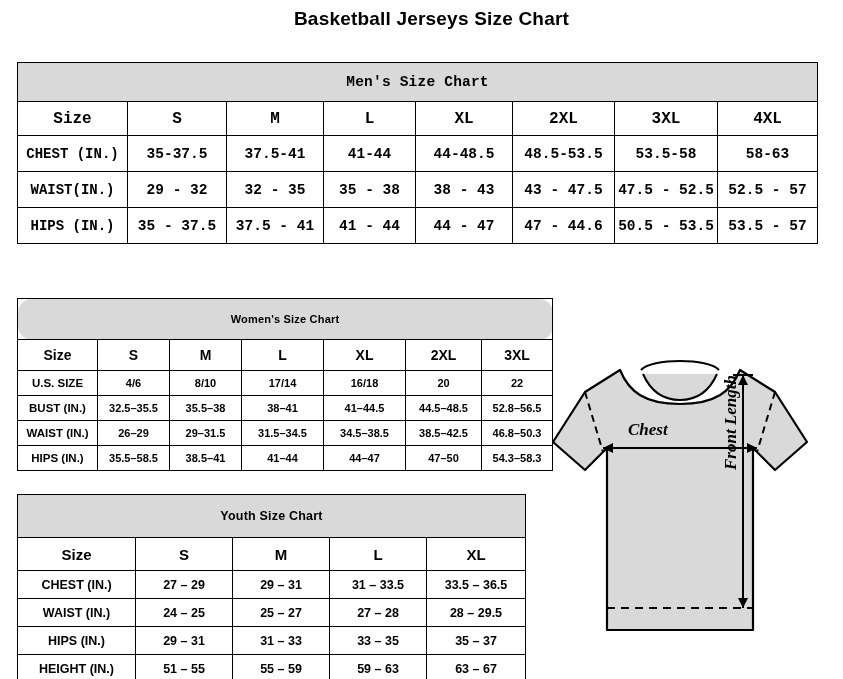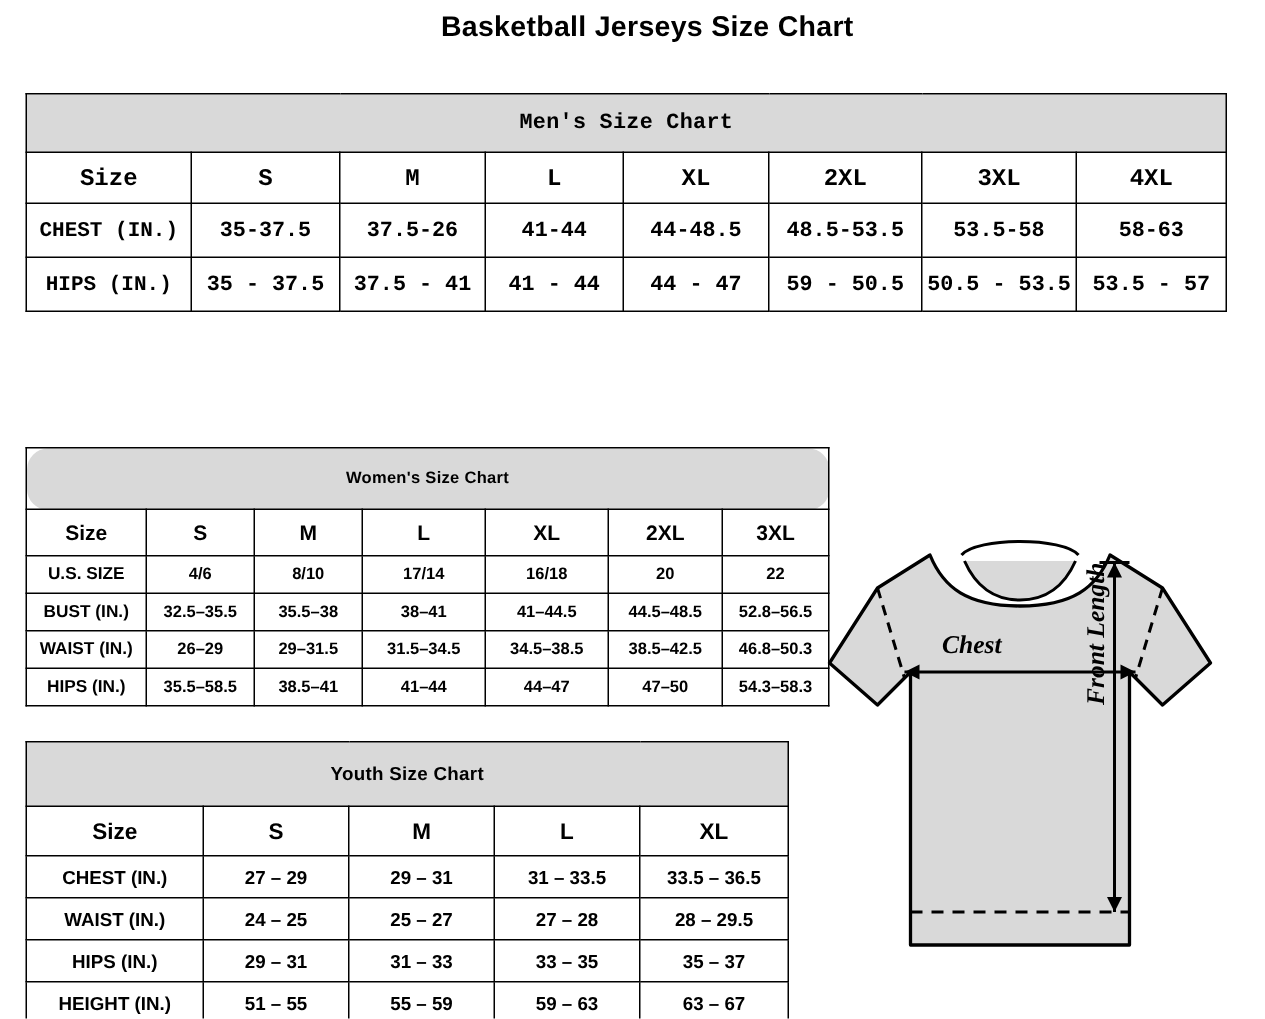--- a/index.html
+++ b/index.html
@@ -141,34 +141,44 @@
       <td>M</td>
       <td>L</td>
       <td>XL</td>
       <td>2XL</td>
       <td>3XL</td>
       <td>4XL</td>
     </tr>
     <tr>
       <td class="rh row-head">CHEST (IN.)</td>
       <td>35-37.5</td>
-      <td>37.5-26</td>
+      <td>37.5-41</td>
       <td>41-44</td>
       <td>44-48.5</td>
       <td>48.5-53.5</td>
       <td>53.5-58</td>
       <td>58-63</td>
     </tr>
     <tr>
+      <td class="rh row-head">WAIST(IN.)</td>
+      <td>29 - 32</td>
+      <td>32 - 35</td>
+      <td>35 - 38</td>
+      <td>38 - 43</td>
+      <td>43 - 47.5</td>
+      <td>47.5 - 52.5</td>
+      <td>52.5 - 57</td>
+    </tr>
+    <tr>
       <td class="rh row-head">HIPS (IN.)</td>
       <td>35 - 37.5</td>
       <td>37.5 - 41</td>
       <td>41 - 44</td>
       <td>44 - 47</td>
-      <td>59 - 50.5</td>
+      <td>47 - 44.6</td>
       <td>50.5 - 53.5</td>
       <td>53.5 - 57</td>
     </tr>
   </tbody>
 </table>
 
 <table id="women-chart">
   <colgroup>
     <col style="width:80px">
       <col style="width:72px">

